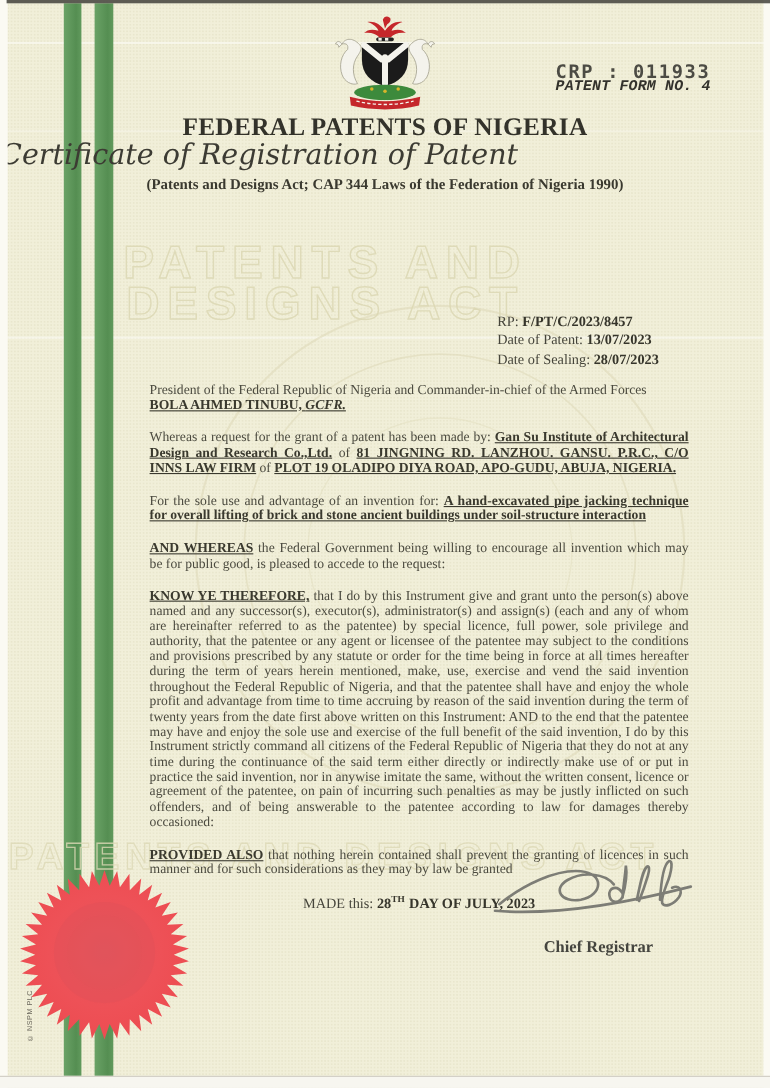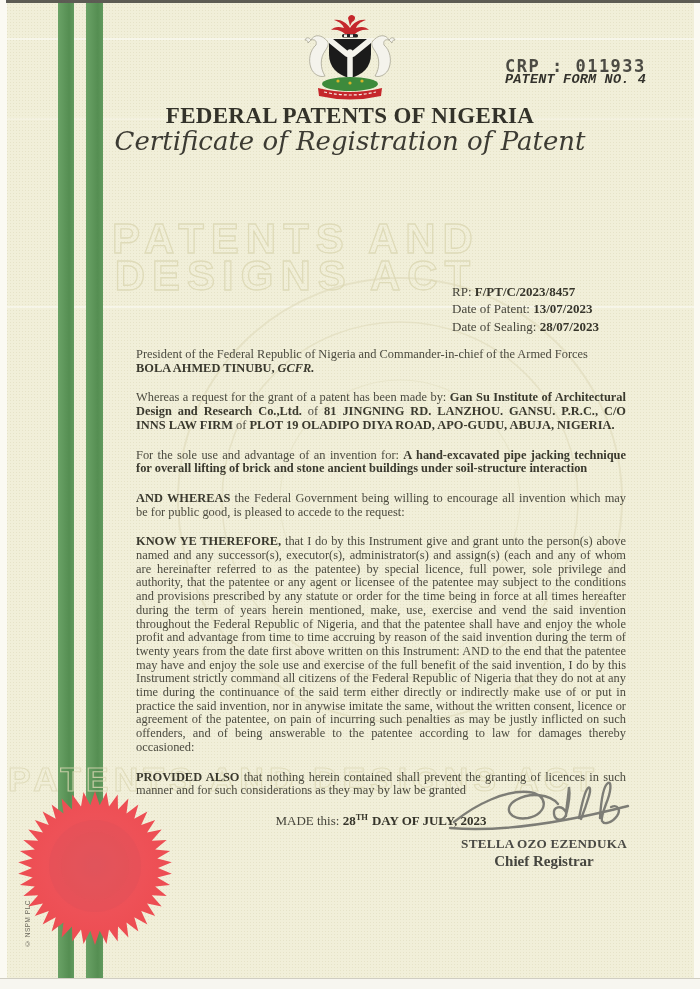--- a/index.html
+++ b/index.html
@@ -23,39 +23,39 @@
   
   .form-no{position:absolute;left:505px;top:24px;z-index:4;
     font-family:Liberation Mono, monospace;font-style:italic;font-weight:bold;
     font-size:13.5px;color:#33322c;letter-spacing:.2px;margin-top:48px;}
   .crp{position:absolute;left:505px;top:56px;z-index:4;
     font-family:"DejaVu Sans Mono", monospace;font-weight:bold;
     font-size:17px;color:#4c4b44;letter-spacing:1.5px;}
   .coat{position:absolute;left:294px;top:14px;z-index:4;}
   .country{position:absolute;left:0;top:103px;width:700px;text-align:center;z-index:4;
     font-weight:bold;font-size:23px;color:#33322a;letter-spacing:.3px;}
-  .cert-title{position:absolute;left:0;top:126px;width:700px;text-align:center;z-index:4;
+  .cert-title{position:absolute;left:0;top:126px;width:700px;text-align:left;z-index:4;
     font-family:"DejaVu Serif", serif;font-style:italic;font-size:26px;color:#3c3b33;}
   .subtitle{position:absolute;left:0;top:160px;width:700px;text-align:center;z-index:4;
     font-weight:bold;font-size:13.5px;color:#3a392f;}
   
   .wm-block{position:absolute;left:0;top:220px;width:592px;text-align:center;z-index:1;
     font-family:"Liberation Sans", sans-serif;font-weight:bold;font-size:42px;line-height:37px;
     letter-spacing:7px;color:rgba(0,0,0,0);-webkit-text-stroke:1.3px #dcd8b4;opacity:.85;}
   .wm-band{position:absolute;left:8px;top:760px;width:690px;z-index:3;white-space:nowrap;overflow:hidden;
     font-family:"Liberation Sans", sans-serif;font-weight:bold;font-size:34px;
     letter-spacing:5px;color:rgba(0,0,0,0);-webkit-text-stroke:1.2px #ddd9b6;opacity:.8;}
   .wm-circles{position:absolute;left:160px;top:265px;z-index:1;opacity:.55;}
   
   .refblock{position:absolute;left:452px;top:283px;z-index:4;font-size:13px;line-height:17.3px;color:#45443a;}
   .refblock b{color:#36352b;}
   
   .bodytext{position:absolute;left:120px;top:332px;width:522px;z-index:4;
     font-size:12.4px;line-height:13.7px;color:#4b4a3f;text-align:justify;}
-  .bodytext b{color:#3a392e;}
+  .bodytext b{color:#3a392e;text-decoration:underline;}
   .bodytext p{margin:16px;}
   .p1{margin-bottom:12px !important;}
   .p2{margin-bottom:14px !important;}
   .p3{margin-bottom:11px !important;}
   .p4{margin-bottom:11px !important;}
   .p5{margin-bottom:8px !important;}
   .p6{margin-bottom:13px !important;}
   .p7{margin-bottom:9px !important;}
   .made-line{text-align:center;font-size:13px;color:#45443a;}
   .made-line .bld{font-weight:bold;color:#36352b;}
@@ -132,20 +132,21 @@
     <circle cx="44" cy="67" r="1.6" fill="#d8b52a"></circle>
     <circle cx="68" cy="67" r="1.6" fill="#d8b52a"></circle>
     <circle cx="56" cy="69" r="1.6" fill="#d8b52a"></circle>
 
     <path d="M24,74 Q56,82 88,74 L87,82 Q56,89 25,82 Z" fill="#c5272b"></path>
     <path d="M30,78 Q56,84 82,78" stroke="#f4f3ec" stroke-width="1.2" fill="none" stroke-dasharray="3,2"></path>
   </svg>
 
   <div class="country">FEDERAL PATENTS OF NIGERIA</div>
   <div class="cert-title">Certificate of Registration of Patent</div>
+  <div class="subtitle">(Patents and Designs Act; CAP 344 Laws of the Federation of Nigeria 1990)</div>
 
   <div class="refblock">
     <div><span>RP: </span><b>F/PT/C/2023/8457</b></div>
     <div><span>Date of Patent: </span><b>13/07/2023</b></div>
     <div><span>Date of Sealing: </span><b>28/07/2023</b></div>
   </div>
 
   <div class="bodytext">
     <p class="p1">
       <span>President of the Federal Republic of Nigeria and Commander-in-chief of the Armed Forces</span><br>
@@ -173,21 +174,20 @@
 
   <svg class="sig" width="190" height="84" viewBox="0 0 190 84">
     <g fill="none" stroke="#74746e" stroke-width="2.4" stroke-linecap="round" opacity=".92">
       <path d="M6,56 C28,38 58,24 80,26 C102,28 100,48 80,52 C62,55 54,42 68,34 C82,26 102,28 110,38"></path>
       <path d="M2,62 C50,66 110,58 180,40"></path>
       <path d="M118,46 C113,38 105,41 106,48 C107,55 115,56 118,49 C121,38 122,27 121,21 C120,33 118,44 118,50"></path>
       <path d="M131,52 C134,38 136,26 140,22 C142,20 143,24 141,30 C138,40 135,48 133,53"></path>
       <path d="M152,52 C153,36 155,20 160,17 C164,15 163,26 158,38 C155,46 153,52 154,55 C156,59 164,57 169,50 C173,44 170,38 163,41"></path>
     </g>
   </svg>
-  <div class="sig-name">STELLA OZO EZENDUKA</div>
   <div class="sig-title">Chief Registrar</div>
 
   <svg class="seal" width="156" height="156" viewBox="0 0 156 156">
     <defs>
       <radialGradient id="sealGrad" cx="50%" cy="48%" r="60%">
         <stop offset="0%" stop-color="#e4565f"></stop>
         <stop offset="55%" stop-color="#ee5157"></stop>
         <stop offset="100%" stop-color="#ec4a4f"></stop>
       </radialGradient>
     </defs>

